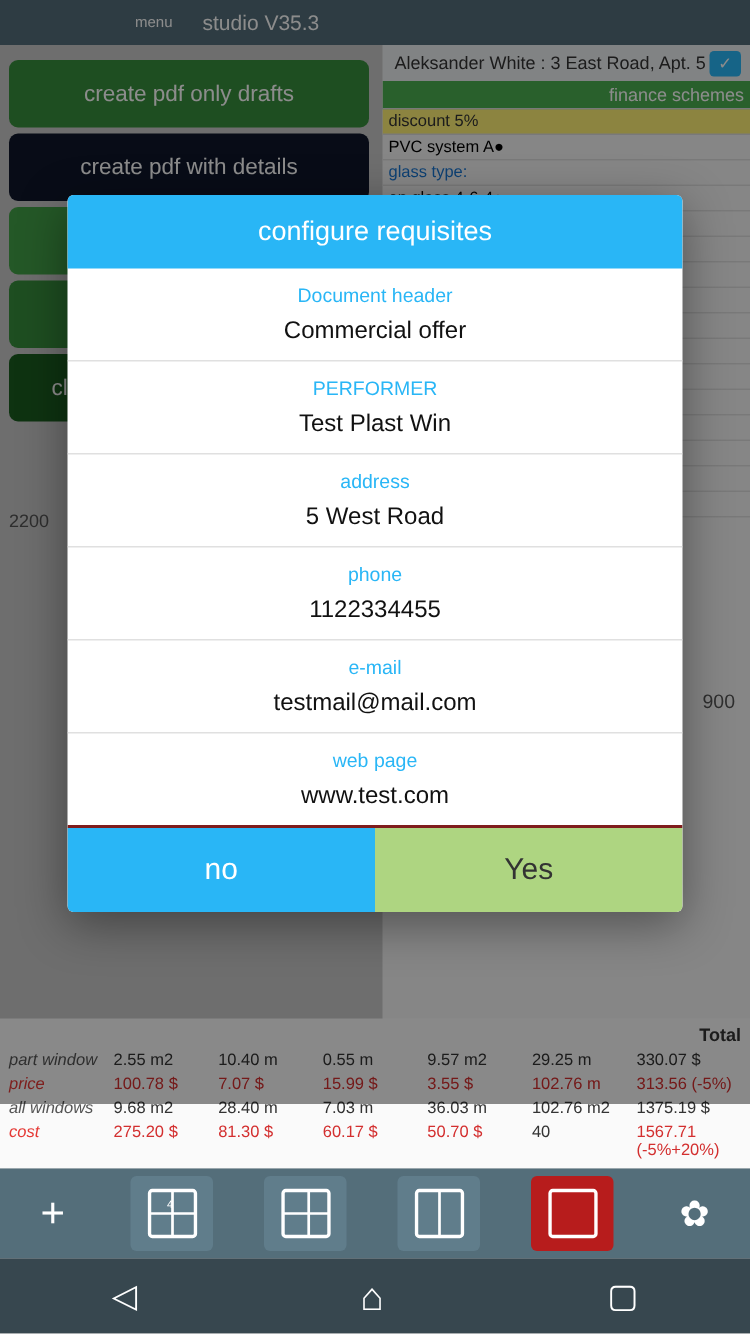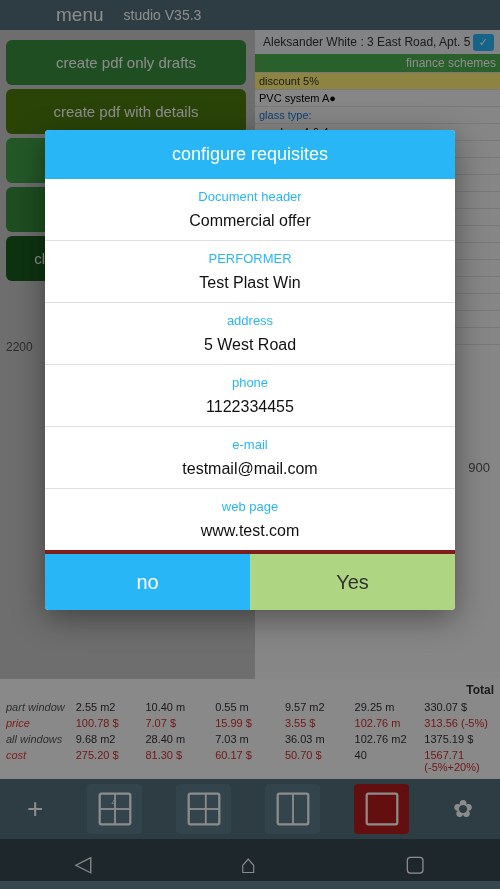--- a/index.html
+++ b/index.html
@@ -55,22 +55,22 @@
       top: 0; left: 0;
       width: 500px;
       height: 30px;
       background: #546e7a;
       display: flex;
       align-items: center;
       z-index: 2;
     }
     .topbar-menu {
       color: white;
-      font-size: 19px;
-      padding-left: 56px;
+      font-size: 10px;
+      padding-left: 90px;
     }
     .topbar-studio {
       color: white;
       font-size: 14px;
       margin-left: 20px;
     }
 
     
     .right-panel {
       position: absolute;
@@ -187,21 +187,21 @@
       background: none;
       border: none;
       cursor: pointer;
     }
 
     
     .modal-overlay {
       position: absolute;
       top: 0; left: 0;
       width: 500px;
-      height: 881px;
+      height: 736px;
       background: rgba(0,0,0,0.45);
       z-index: 10;
       display: flex;
       align-items: flex-start;
       justify-content: center;
       padding-top: 130px;
     }
 
     .modal {
       width: 410px;
@@ -234,21 +234,21 @@
 
     .modal-field-value {
       font-size: 16px;
       text-align: center;
       padding: 6px 10px 10px;
       color: #111;
       border-bottom: 1px solid #e0e0e0;
     }
 
     .modal-field-value.active-cursor {
-      border-bottom: 4px solid #7f1d1d;
+      border-bottom: 2px solid #7f1d1d;
     }
 
     .modal-footer {
       display: flex;
       height: 56px;
     }
 
     .modal-btn {
       flex: 1;
       border: none;
@@ -279,21 +279,21 @@
 
 <div style="position:absolute;top:30px;left:255px;right:0;height:24px;background:#eceff1;display:flex;align-items:center;padding-left:8px;z-index:2;">
   <span style="font-size:12px;color:#333;">Aleksander White : 3 East Road, Apt. 5</span>
   <span style="margin-left:auto;margin-right:6px;background:#29b6f6;color:white;padding:2px 6px;border-radius:3px;font-size:11px;">✓</span>
 </div>
 
 <div class="sidebar" style="top:30px;">
   <div class="sidebar-btn top">
     <span>create pdf only drafts</span>
   </div>
-  <div class="sidebar-btn" style="background:#4d7c0f;text-align:center;">
+  <div class="sidebar-btn" style="background:#0f172a;text-align:center;">
     <span>create pdf with details</span>
   </div>
   <div class="sidebar-btn" style="background:#43a047;">
     <span>comme...</span>
   </div>
   <div class="sidebar-btn" style="background:#388e3c;">
     <span>config...</span>
   </div>
   <div class="sidebar-btn" style="background:#1b5e20;width:80px;">
     <span>cl...</span>

